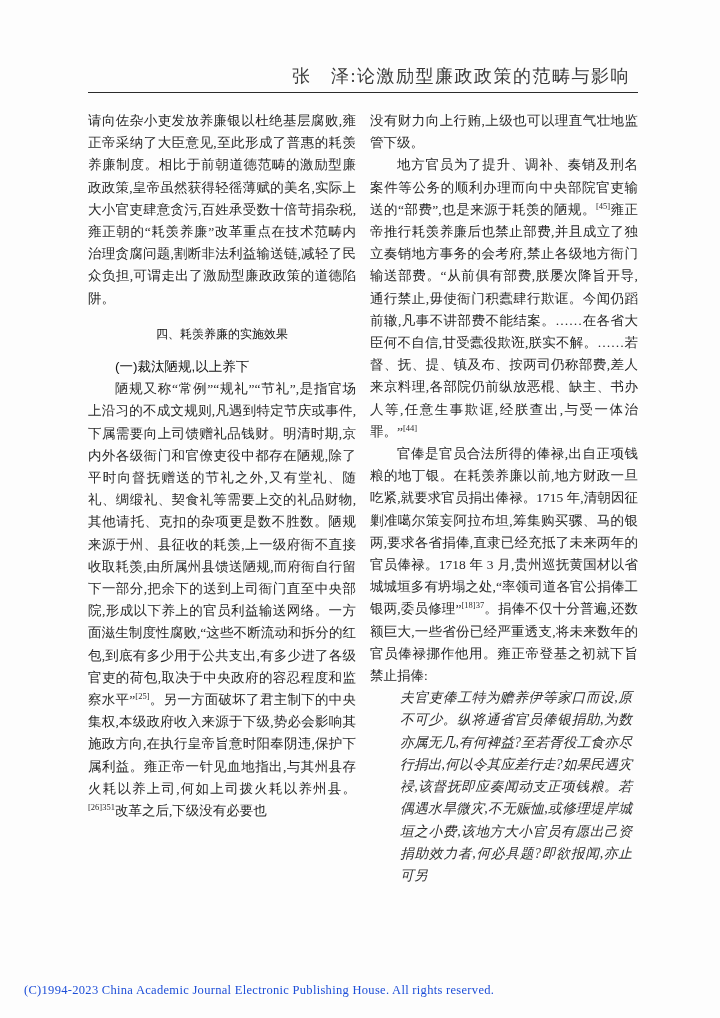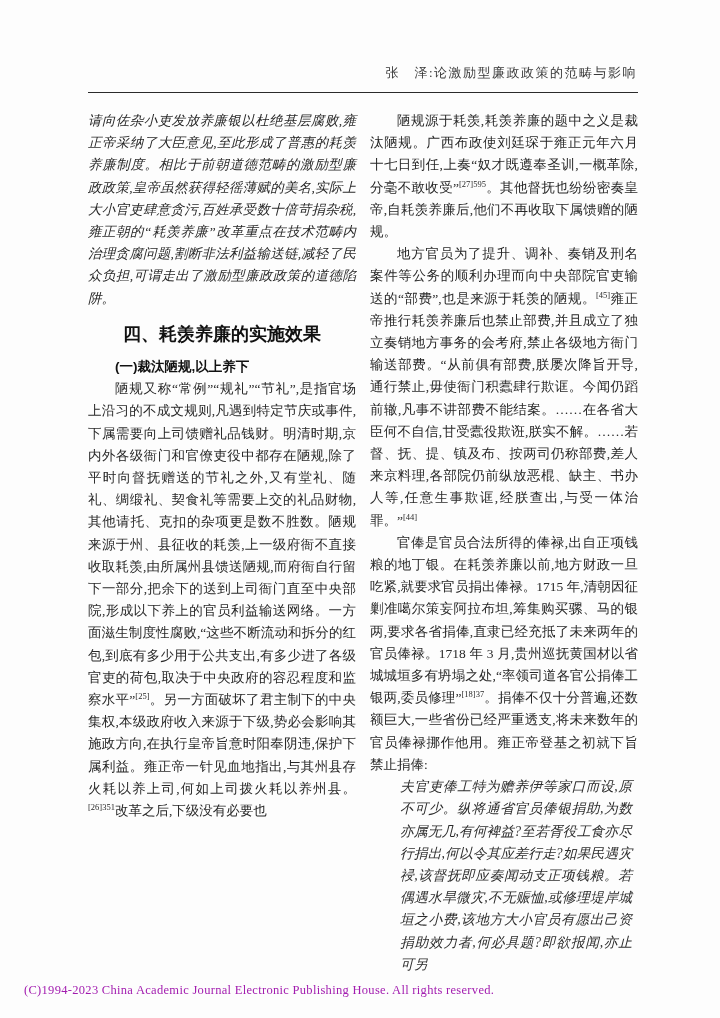--- a/index.html
+++ b/index.html
@@ -5,83 +5,83 @@
   html,body { margin:0; padding:0; }
   body {
     width:720px; height:1018px;
     background:#fdfdfd;
     position:relative;
     font-family:"Liberation Serif","DejaVu Serif",serif;
     color:#262626;
     overflow:hidden;
   }
   .running-header {
-    position:absolute; top:64px; left:88px; width:549px;
+    position:absolute; top:64px; left:81px; width:549px;
     text-align:right;
-    font-size:13px; letter-spacing:1.5px; color:#3a3a3a;
+    font-size:18px; letter-spacing:1.5px; color:#3a3a3a;
     white-space:nowrap;
   }
   .header-rule {
     position:absolute; top:92px; left:88px; width:550px; height:0;
     border-top:1.7px solid #2b2b2b;
   }
   .columns {
     position:absolute; top:110px; left:88px; width:550px;
     display:flex; gap:14px;
   }
   .col {
     width:268px;
     font-size:13.5px; line-height:22.2px;
     text-align:justify; text-justify:inter-ideograph;
     color:#282828;
   }
   .col p { margin:0; text-indent:2em; }
-  .col p.no-indent { text-indent:0;font-style:italic; }
+  .col p.no-indent { text-indent:0; }
   .section-heading {
     text-align:center;
     font-family:"Liberation Sans","DejaVu Sans",sans-serif;
-    font-weight:bold; font-size:18px; color:#111;
+    font-weight:normal; font-size:12px; color:#111;
     margin:13px 0 11px 0;
   }
   .subsection-heading {
     font-family:"Liberation Sans","DejaVu Sans",sans-serif;
-    font-weight:bold; font-size:13.5px; color:#111;
+    font-weight:normal; font-size:13.5px; color:#111;
     text-indent:2em; margin:0;
   }
   .block-quote {
     font-style:italic;
     font-size:13.8px; line-height:22.2px;
     padding-left:30px; padding-right:6px;
     text-indent:2em;
     color:#2d2d2d;
   }
   sup { font-size:8.5px; line-height:0; vertical-align:super; letter-spacing:0; }
   .footer {
     position:absolute; top:983px; left:0; width:720px; height:24px;
-    font-size:12.5px; color:#a21caf; letter-spacing:0.3px;
+    font-size:12.5px; color:#1d4ed8; letter-spacing:0.3px;
     white-space:nowrap;
   }
   .footer .copyright { position:absolute; left:24px; top:0; }
   .footer .site-url  { position:absolute; left:497px; top:14px;margin-top:28px; }
 </style>
 </head>
 <body>
 
 <div class="running-header">张　泽:论激励型廉政政策的范畴与影响</div>
 <div class="header-rule"></div>
 
 <div class="columns">
   <div class="col">
     <p class="no-indent">请向佐杂小吏发放养廉银以杜绝基层腐败,雍正帝采纳了大臣意见,至此形成了普惠的耗羡养廉制度。相比于前朝道德范畴的激励型廉政政策,皇帝虽然获得轻徭薄赋的美名,实际上大小官吏肆意贪污,百姓承受数十倍苛捐杂税,雍正朝的“耗羡养廉”改革重点在技术范畴内治理贪腐问题,割断非法利益输送链,减轻了民众负担,可谓走出了激励型廉政政策的道德陷阱。</p>
     <h2 class="section-heading">四、耗羡养廉的实施效果</h2>
     <h3 class="subsection-heading">(一)裁汰陋规,以上养下</h3>
     <p>陋规又称“常例”“规礼”“节礼”,是指官场上沿习的不成文规则,凡遇到特定节庆或事件,下属需要向上司馈赠礼品钱财。明清时期,京内外各级衙门和官僚吏役中都存在陋规,除了平时向督抚赠送的节礼之外,又有堂礼、随礼、绸缎礼、契食礼等需要上交的礼品财物,其他请托、克扣的杂项更是数不胜数。陋规来源于州、县征收的耗羡,上一级府衙不直接收取耗羡,由所属州县馈送陋规,而府衙自行留下一部分,把余下的送到上司衙门直至中央部院,形成以下养上的官员利益输送网络。一方面滋生制度性腐败,“这些不断流动和拆分的红包,到底有多少用于公共支出,有多少进了各级官吏的荷包,取决于中央政府的容忍程度和监察水平”<sup>[25]</sup>。另一方面破坏了君主制下的中央集权,本级政府收入来源于下级,势必会影响其施政方向,在执行皇帝旨意时阳奉阴违,保护下属利益。雍正帝一针见血地指出,与其州县存火耗以养上司,何如上司拨火耗以养州县。<sup>[26]351</sup>改革之后,下级没有必要也</p>
   </div>
   <div class="col">
-    <p>陋规源于耗羡,耗羡养廉的题中之义是裁汰陋规。广西布政使刘廷琛于雍正元年六月十七日到任,上奏“奴才既遵奉圣训,一概革除,分毫不敢收受”<sup>[27]595</sup>。其他督抚也纷纷密奏皇帝,自耗羡养廉后,他们不再收取下属馈赠的陋规。</p>
+    <p class="no-indent">没有财力向上行贿,上级也可以理直气壮地监管下级。</p>
     <p>地方官员为了提升、调补、奏销及刑名案件等公务的顺利办理而向中央部院官吏输送的“部费”,也是来源于耗羡的陋规。<sup>[45]</sup>雍正帝推行耗羡养廉后也禁止部费,并且成立了独立奏销地方事务的会考府,禁止各级地方衙门输送部费。“从前俱有部费,朕屡次降旨开导,通行禁止,毋使衙门积蠹肆行欺诓。今闻仍蹈前辙,凡事不讲部费不能结案。……在各省大臣何不自信,甘受蠹役欺诳,朕实不解。……若督、抚、提、镇及布、按两司仍称部费,差人来京料理,各部院仍前纵放恶棍、缺主、书办人等,任意生事欺诓,经朕查出,与受一体治罪。”<sup>[44]</sup></p>
     <p>官俸是官员合法所得的俸禄,出自正项钱粮的地丁银。在耗羡养廉以前,地方财政一旦吃紧,就要求官员捐出俸禄。1715 年,清朝因征剿准噶尔策妄阿拉布坦,筹集购买骡、马的银两,要求各省捐俸,直隶已经充抵了未来两年的官员俸禄。1718 年 3 月,贵州巡抚黄国材以省城城垣多有坍塌之处,“率领司道各官公捐俸工银两,委员修理”<sup>[18]37</sup>。捐俸不仅十分普遍,还数额巨大,一些省份已经严重透支,将未来数年的官员俸禄挪作他用。雍正帝登基之初就下旨禁止捐俸:</p>
     <p class="block-quote no-indent">夫官吏俸工特为赡养伊等家口而设,原不可少。纵将通省官员俸银捐助,为数亦属无几,有何裨益?至若胥役工食亦尽行捐出,何以令其应差行走?如果民遇灾祲,该督抚即应奏闻动支正项钱粮。若偶遇水旱微灾,不无赈恤,或修理堤岸城垣之小费,该地方大小官员有愿出己资捐助效力者,何必具题?即欲报闻,亦止可另</p>
 
   </div>
 </div>
 
 <div class="footer">
   <span class="copyright">(C)1994-2023 China Academic Journal Electronic Publishing House. All rights reserved.</span>
   <span class="site-url">http://www.cnki.net</span>

